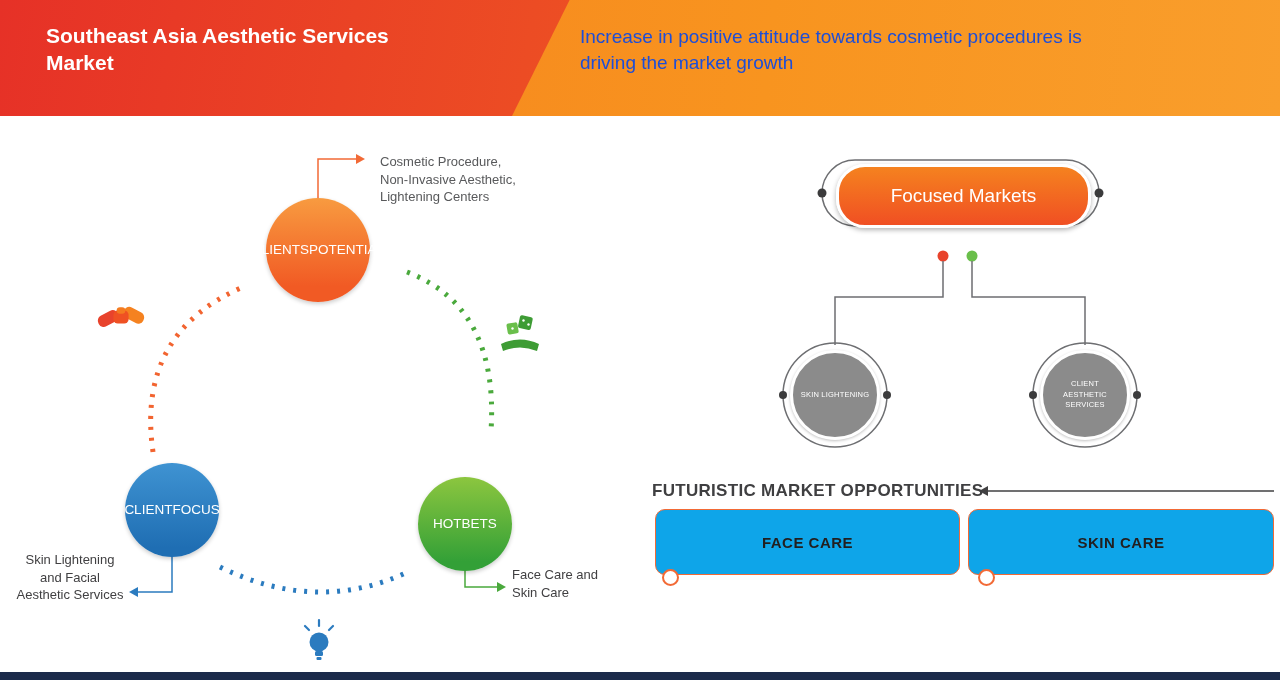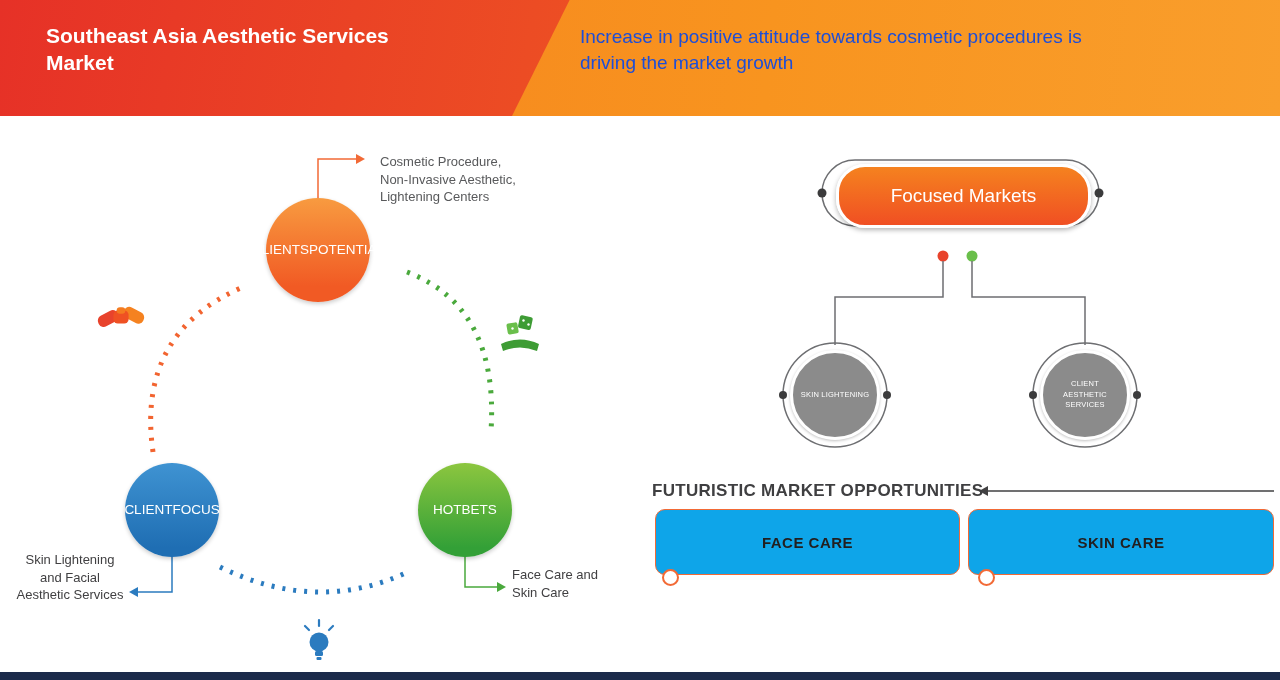--- a/index.html
+++ b/index.html
@@ -30,21 +30,21 @@
   .conn-dark{fill:none;stroke:#414042;stroke-width:1.5;}
 
   
   .node{position:absolute;border-radius:50%;color:#fff;display:flex;
         align-items:center;justify-content:center;text-align:center;font-size:13.5px;line-height:1.3;
         z-index:2;box-shadow:0 2px 4px rgba(0,0,0,.2);}
   .node-orange{left:266px;top:198px;width:104px;height:104px;
                background:linear-gradient(180deg,#f89b40 0%,#f15a24 85%);}
   .node-blue{left:125px;top:463px;width:94px;height:94px;
              background:linear-gradient(180deg,#3f93d2 0%,#1f6eb3 90%);}
-  .node-green{left:418px;top:463px;width:94px;height:94px;
+  .node-green{left:418px;top:477px;width:94px;height:94px;
               background:linear-gradient(180deg,#8cc63f 0%,#33a037 90%);}
 
   .ann{position:absolute;color:#58595b;font-size:13px;line-height:1.35;z-index:2;}
   .ann-top{left:380px;top:153px;text-align:left;}
   .ann-bl{left:8px;top:551px;width:124px;text-align:center;color:#414042;}
   .ann-br{left:512px;top:566px;text-align:left;color:#414042;}
 
   .icon{position:absolute;z-index:2;}
   .icon-handshake{left:95px;top:297px;}
   .icon-dice{left:497px;top:314px;}

